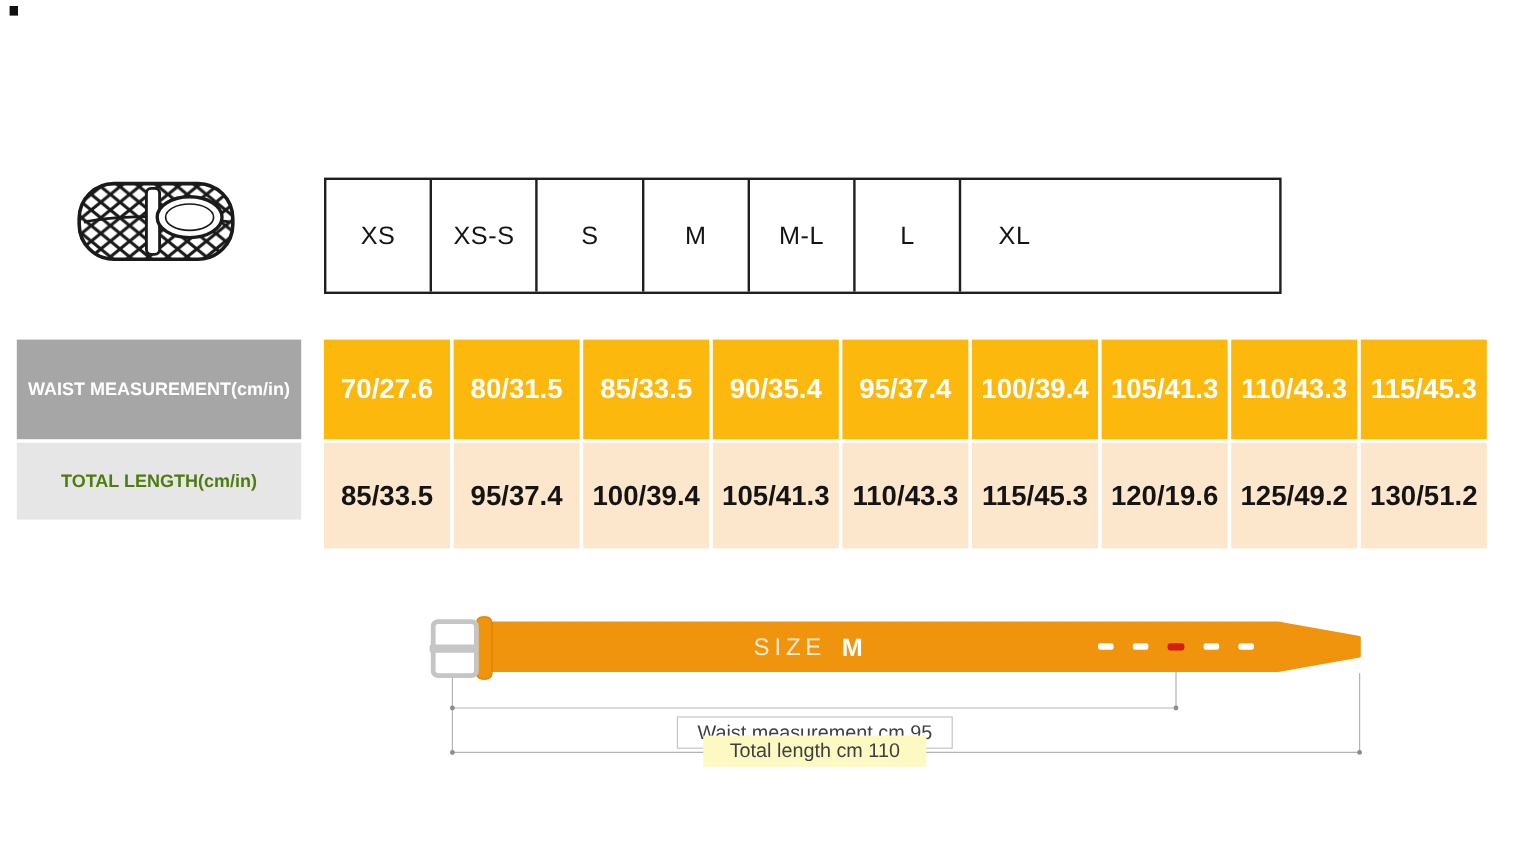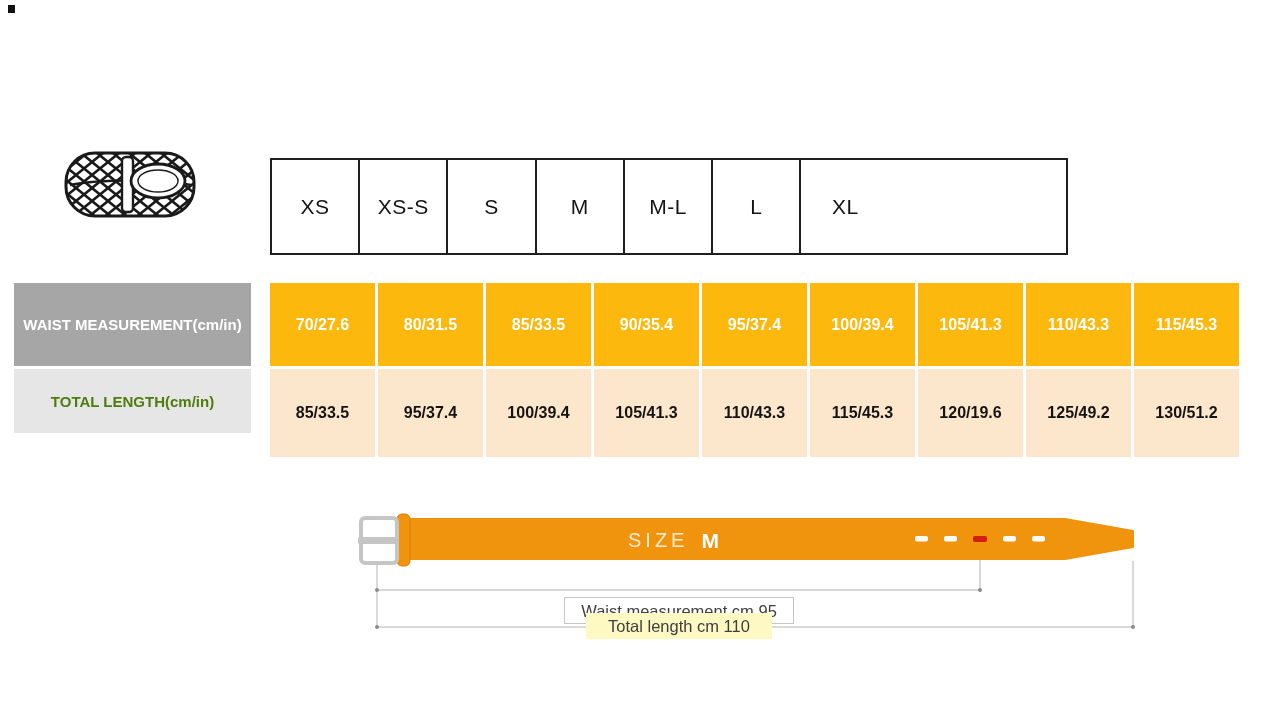--- a/index.html
+++ b/index.html
@@ -8,41 +8,41 @@
     font-family:"Liberation Sans","DejaVu Sans",sans-serif;overflow:hidden;
     color:#111;
   }
   .abs{position:absolute;}
 
   
   .corner-dot{left:8px;top:5px;width:7px;height:8px;background:#111;}
 
   
   .size-header{
-    left:270px;top:158px;width:798px;height:97px;
+    left:270px;top:148px;width:798px;height:97px;
     display:grid;grid-template-columns:repeat(9,1fr);
     border:2px solid var(--table-border);box-sizing:border-box;background:#fff;
   }
   .size-header .hcell{
     border-right:2px solid var(--table-border);
     display:flex;align-items:center;justify-content:center;
     font-size:21px;font-weight:400;color:#141414;letter-spacing:.5px;
   }
   .size-header .hcell:last-child{border-right:none;}
 
   
   .row-grid{
     left:270px;width:969px;
     display:grid;grid-template-columns:repeat(9,1fr);gap:3px;box-sizing:border-box;
   }
   .waist-grid{top:283px;height:83px;}
   .length-grid{top:369px;height:88px;}
   .vcell{
     display:flex;align-items:center;justify-content:center;
-    font-weight:700;font-size:16px;
+    font-weight:700;font-size:23px;
   }
   .waist-grid .vcell{background:var(--waist-cell-bg);color:var(--waist-cell-text);}
   .length-grid .vcell{background:var(--length-cell-bg);color:#141414;}
 
   
   .row-label{
     left:14px;width:237px;box-sizing:border-box;
     display:flex;flex-direction:row;align-items:center;justify-content:center;
     font-weight:700;font-size:15px;line-height:21px;text-align:center;
   }

